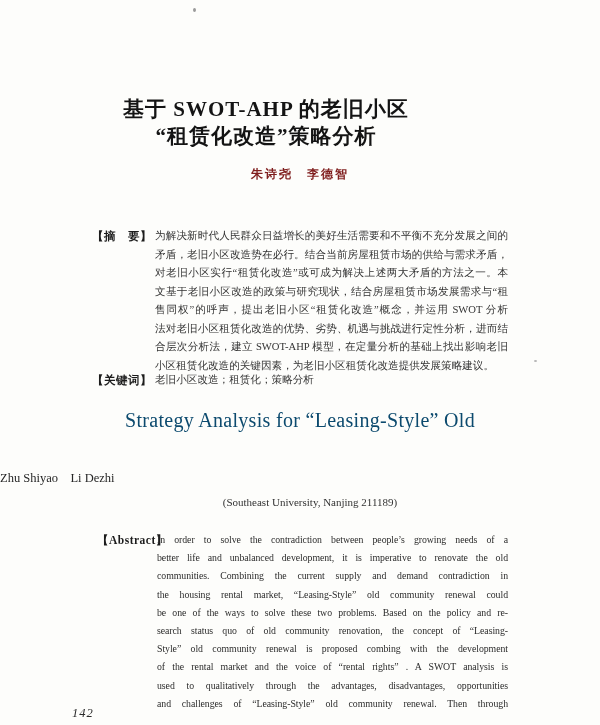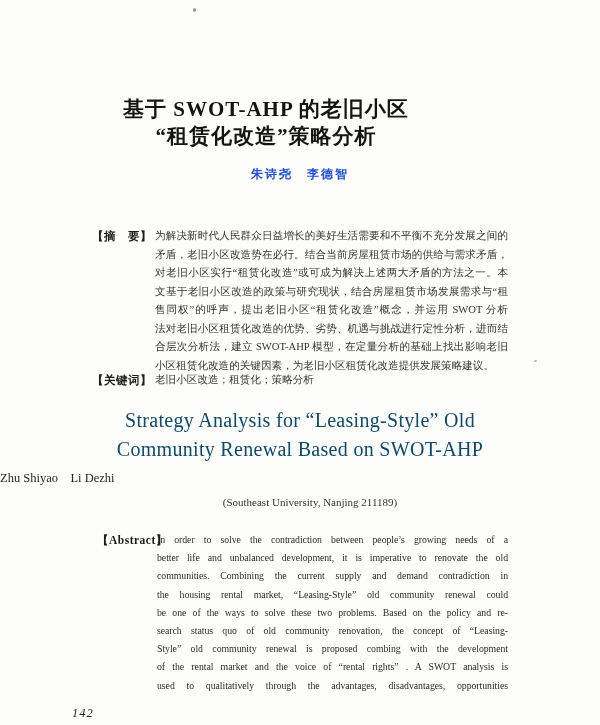--- a/index.html
+++ b/index.html
@@ -14,21 +14,21 @@
     filter:blur(0.22px);
   }
   
   .zh-title{
     position:absolute;left:0;width:532px;text-align:center;
     font-size:21px;font-weight:700;color:#141414;letter-spacing:1px;
     line-height:26px;
   }
   .zh-authors{
     position:absolute;left:0;width:600px;text-align:center;
-    font-size:12px;font-weight:700;color:#1d4ed8;letter-spacing:2px;
+    font-size:12px;font-weight:700;color:#7f1d1d;letter-spacing:2px;
   }
   .zh-affil{
     position:absolute;left:0;width:600px;text-align:center;
     font-size:10.5px;color:#333;letter-spacing:0.5px;
   }
   .sec-label{
     position:absolute;font-weight:700;color:#1c1c1c;font-size:11.5px;
     letter-spacing:0.5px;white-space:nowrap;
   }
   .zh-abs{
@@ -93,33 +93,33 @@
     <div class="jline">售同权”的呼声，提出老旧小区“租赁化改造”概念，并运用 SWOT 分析</div>
     <div class="jline">法对老旧小区租赁化改造的优势、劣势、机遇与挑战进行定性分析，进而结</div>
     <div class="jline">合层次分析法，建立 SWOT-AHP 模型，在定量分析的基础上找出影响老旧</div>
     <div class="jline last">小区租赁化改造的关键因素，为老旧小区租赁化改造提供发展策略建议。</div>
   </div>
 
   <div class="sec-label" style="left:92px;top:373px">【关键词】</div>
   <div class="kw-text">老旧小区改造；租赁化；策略分析</div>
 
   <div class="en-title" style="top:407px">Strategy Analysis for “Leasing-Style” Old</div>
-  <div class="en-title" style="top:436px">Community Renewal Based on SWOT-AHP</div>
 
   <div class="en-authors" style="top:470px">Zhu Shiyao　Li Dezhi</div>
   <div class="en-affil" style="top:496px">(Southeast University, Nanjing 211189)</div>
 
   <div class="sec-label" style="left:97px;top:533px">【Abstract】</div>
   <div class="en-abs">
     <div class="jline">In order to solve the contradiction between people’s growing needs of a</div>
     <div class="jline">better life and unbalanced development, it is imperative to renovate the old</div>
     <div class="jline">communities. Combining the current supply and demand contradiction in</div>
     <div class="jline">the housing rental market, “Leasing-Style” old community renewal could</div>
     <div class="jline">be one of the ways to solve these two problems. Based on the policy and re-</div>
     <div class="jline">search status quo of old community renovation, the concept of “Leasing-</div>
     <div class="jline">Style” old community renewal is proposed combing with the development</div>
     <div class="jline">of the rental market and the voice of “rental rights” . A SWOT analysis is</div>
     <div class="jline">used to qualitatively through the advantages, disadvantages, opportunities</div>
+    <div class="jline">and challenges of “Leasing-Style” old community renewal. Then through</div>
   </div>
 
   <div class="page-num">142</div>
 
 </div>
 
 </body></html>

